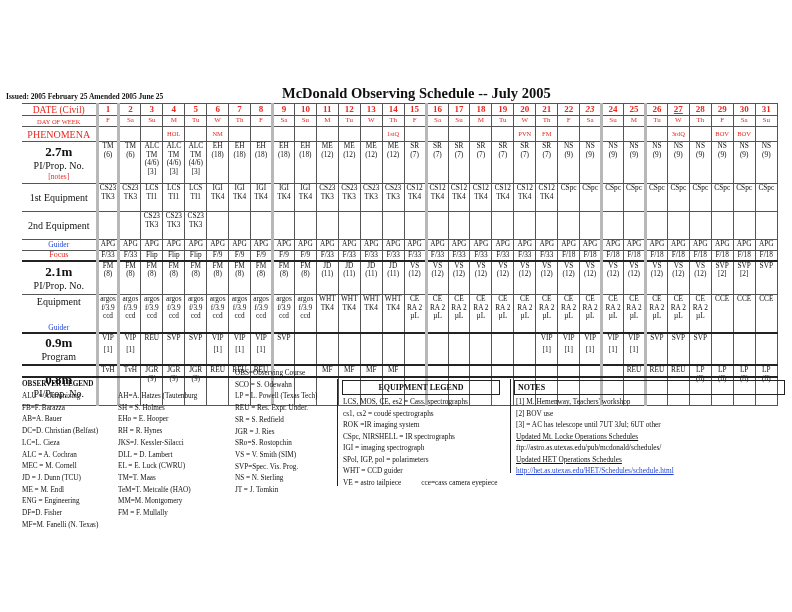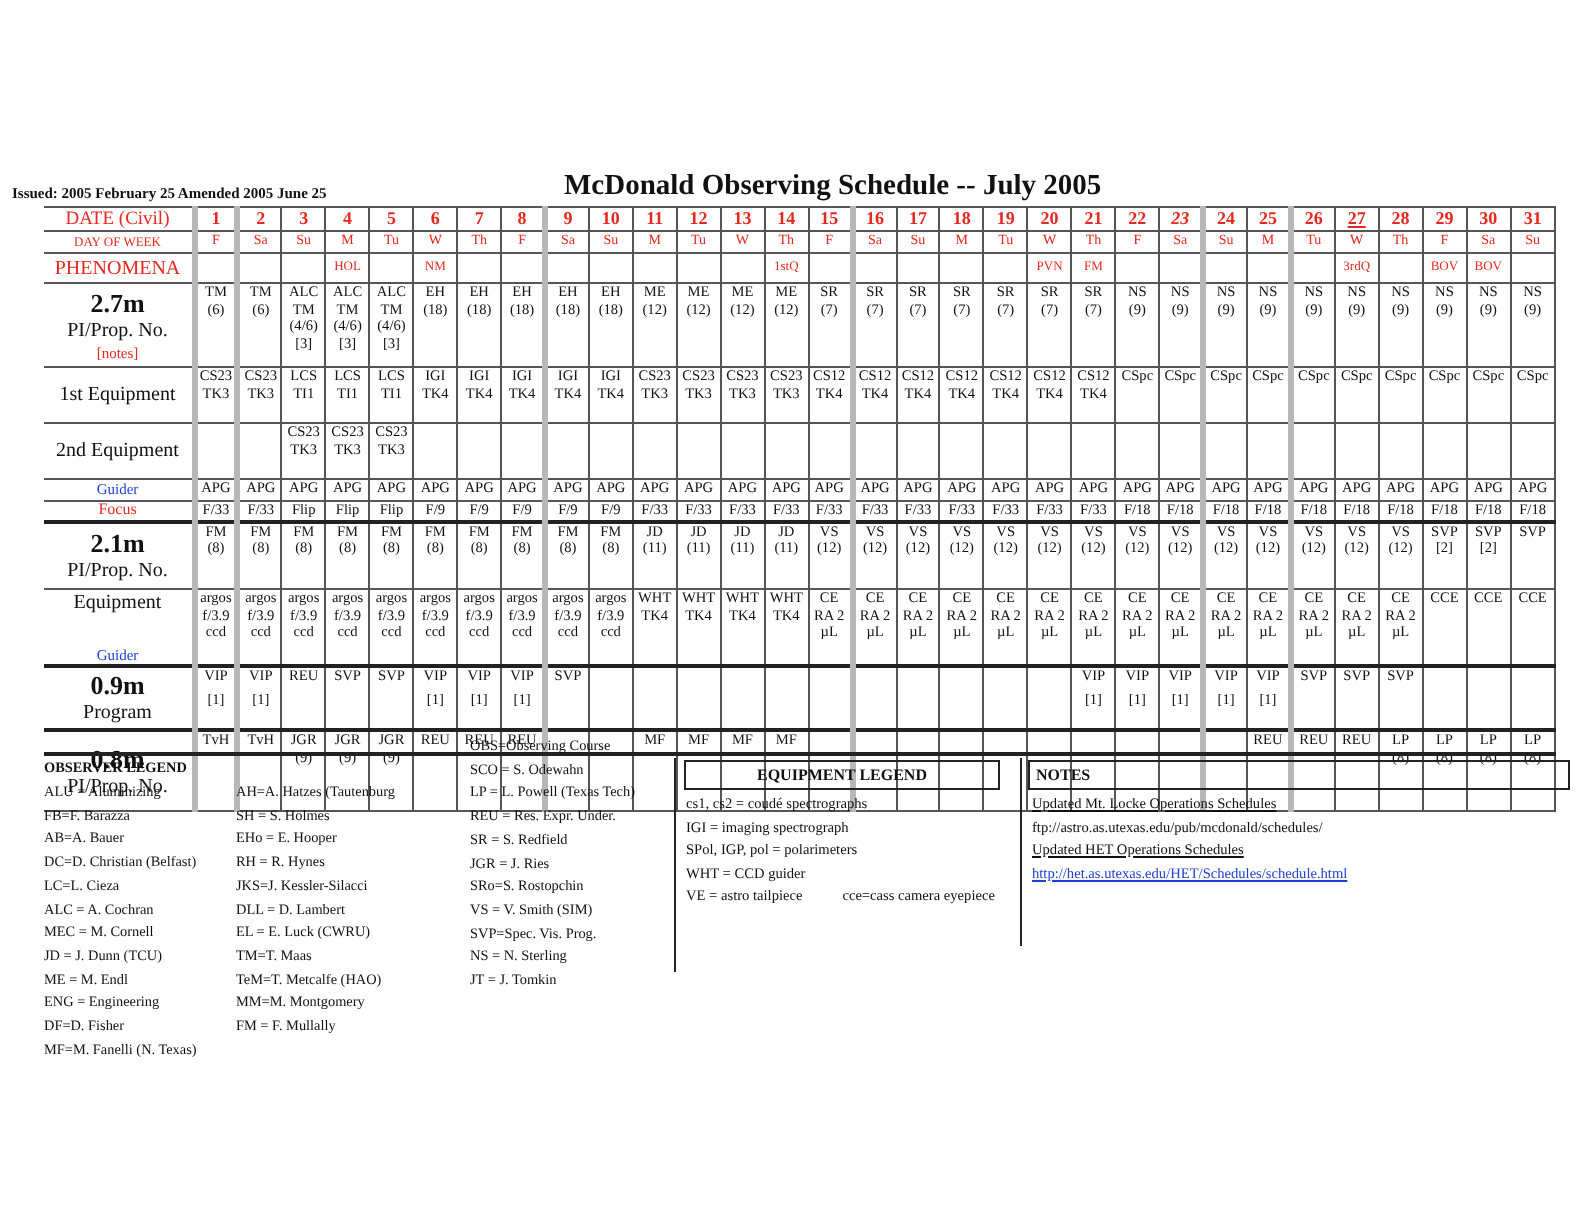--- a/index.html
+++ b/index.html
@@ -1261,28 +1261,36 @@
     <div>VS = V. Smith (SIM)</div>
     <div>SVP=Spec. Vis. Prog.</div>
     <div>NS = N. Sterling</div>
     <div>JT = J. Tomkin</div>
   </div>
 
 <div class="eqbox"></div>
 <div class="eqhead">EQUIPMENT LEGEND</div>
 <div class="eqlines">
   <div id="eqlines">
+      <div>LCS, MOS, CE, es2 = Cass. spectrographs</div>
       <div>cs1, cs2 = coudé spectrographs</div>
+      <div>ROK =IR imaging system</div>
+      <div>CSpc, NIRSHELL = IR spectrographs</div>
       <div>IGI = imaging spectrograph</div>
       <div>SPol, IGP, pol = polarimeters</div>
       <div>WHT = CCD guider</div>
     </div>
   <div><span>VE = astro tailpiece</span><span style="display:inline-block;width:20px"></span><span>cce=cass camera eyepiece</span></div>
 </div>
 
 <div class="notebox"></div>
 <div class="nothead">NOTES</div>
 <div class="notlines">
+  <div id="notelines">
+      <div>[1] M. Hemenway, Teachers' workshop</div>
+      <div>[2] BOV use</div>
+      <div>[3] = AC has telescope until 7UT 3Jul; 6UT other</div>
+    </div>
   <div><a class="u" style="color:#111;">Updated Mt. Locke Operations Schedules</a></div>
   <div>ftp://astro.as.utexas.edu/pub/mcdonald/schedules/</div>
   <div><a class="u" style="color:#111;">Updated HET Operations Schedules</a></div>
   <div><a class="lnk">http://het.as.utexas.edu/HET/Schedules/schedule.html</a></div>
 </div>
 
 </body></html>

